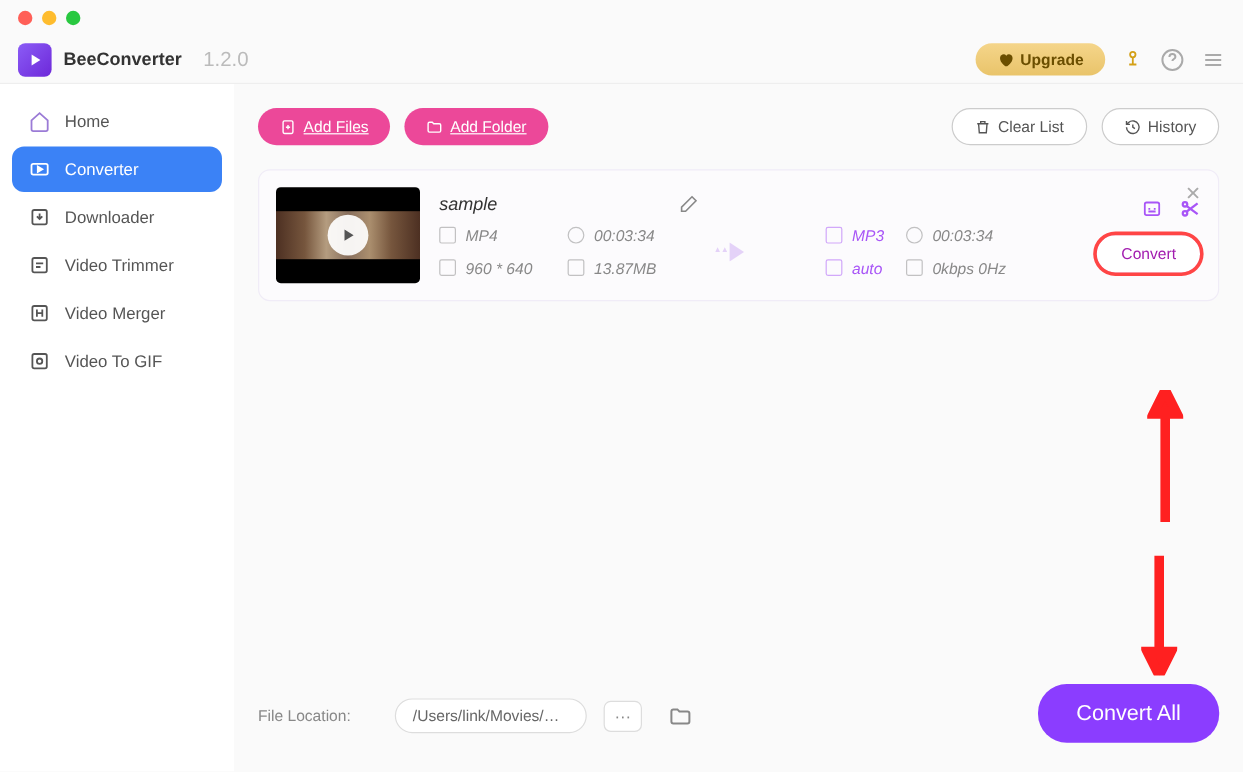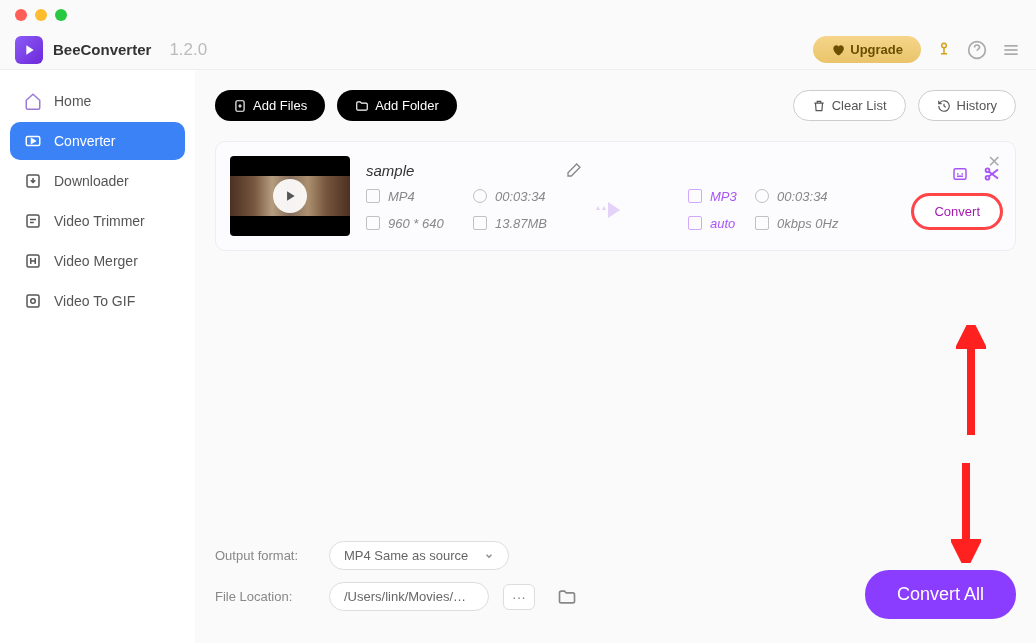--- a/index.html
+++ b/index.html
@@ -137,22 +137,23 @@
       border: none;
       padding: 7px 18px;
       border-radius: 18px;
       font-size: 13px;
       cursor: pointer;
       display: flex;
       align-items: center;
       gap: 6px;
     }
     .pill-btn.purple {
-      background: #000000;
+      background: #ec4899;
       color: #fff;
+      text-decoration: underline;
     }
     .pill-btn.outline {
       background: #fff;
       color: #555;
       border: 1px solid #ccc;
     }
     .toolbar-spacer { flex: 1; }
     
     .file-card {
       background: #fcfbfd;
@@ -594,29 +595,20 @@
         </svg>
     </div>
     <div class="annotation-arrow arrow2">
       <svg width="30" height="100" viewBox="0 0 30 100">
           <path d="M15 0 L15 85 M15 100 L5 80 L25 80 Z" stroke="#ff2020" stroke-width="8" fill="#ff2020"></path>
         </svg>
     </div>
 
     <div class="bottom-bar">
       <div class="bottom-row">
-        <span class="bottom-label">Output format:</span>
-        <div class="dropdown">
-          <span>MP4 Same as source</span>
-          <svg width="10" height="10" viewBox="0 0 24 24" fill="none" stroke="#888" stroke-width="3">
-              <path d="M6 9l6 6 6-6"></path>
-            </svg>
-        </div>
-      </div>
-      <div class="bottom-row">
         <span class="bottom-label">File Location:</span>
         <div class="path-input">/Users/link/Movies/BeeC</div>
         <button class="more-btn">···</button>
         <span class="folder-icon">
           <svg width="20" height="20" viewBox="0 0 24 24" fill="none" stroke="currentColor" stroke-width="2">
               <path d="M3 7a2 2 0 0 1 2-2h4l2 2h8a2 2 0 0 1 2 2v8a2 2 0 0 1-2 2H5a2 2 0 0 1-2-2z"></path>
             </svg>
         </span>
       </div>
     </div>

